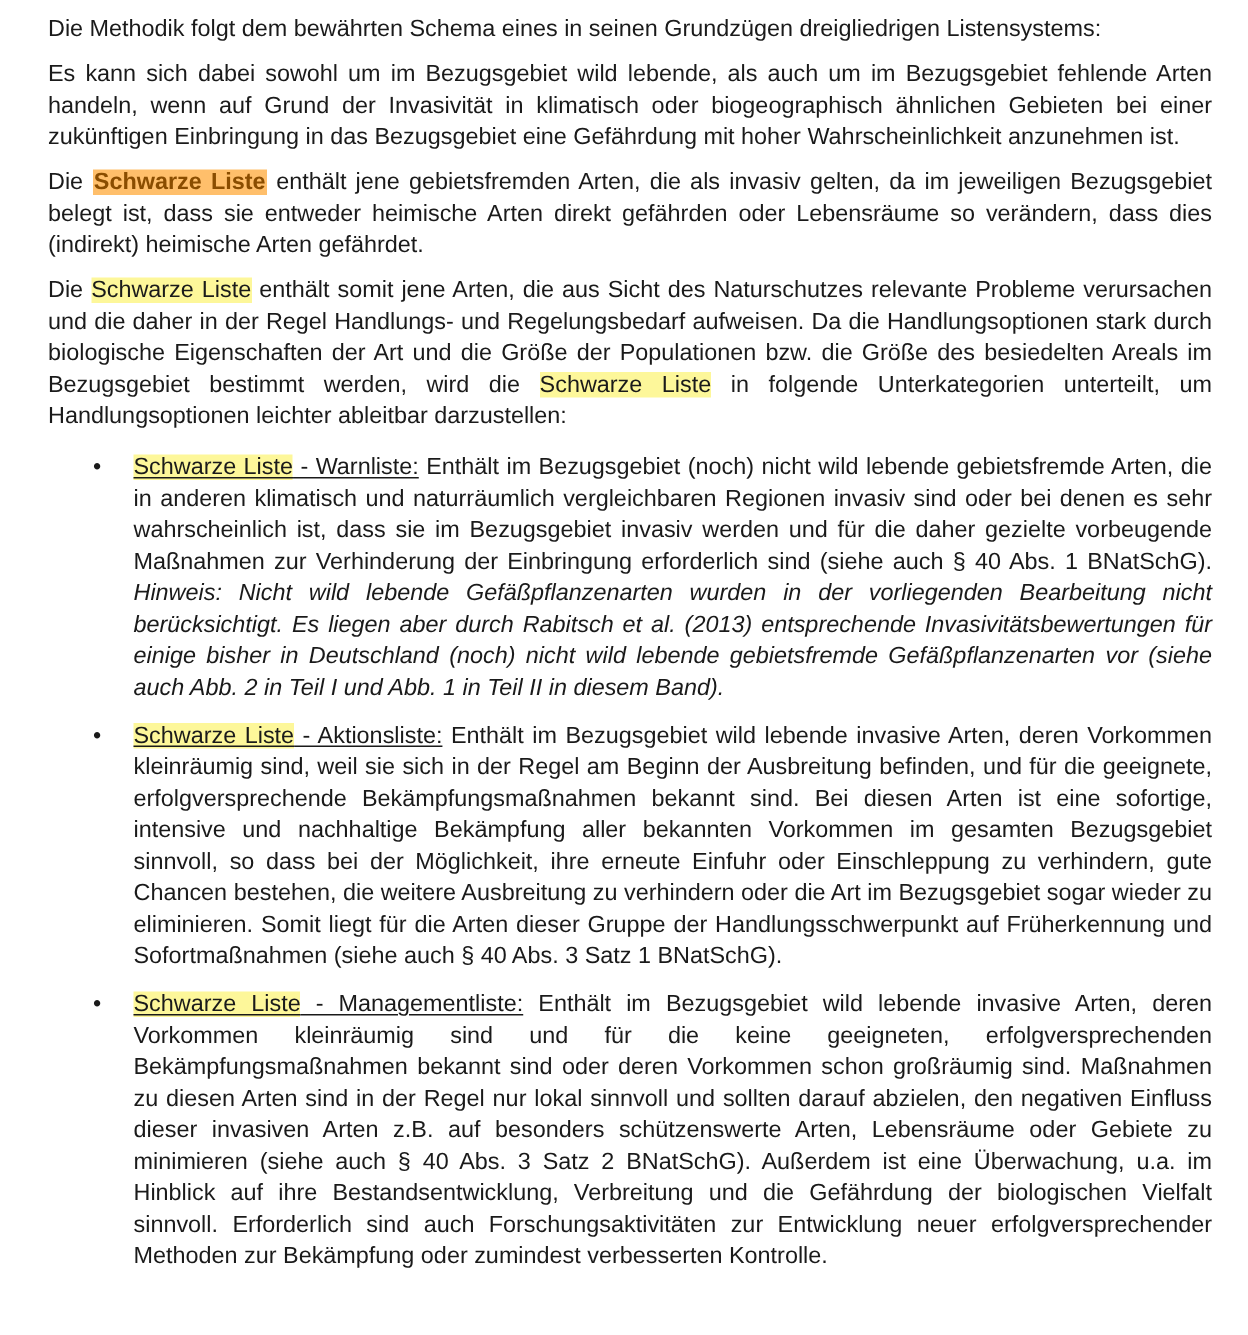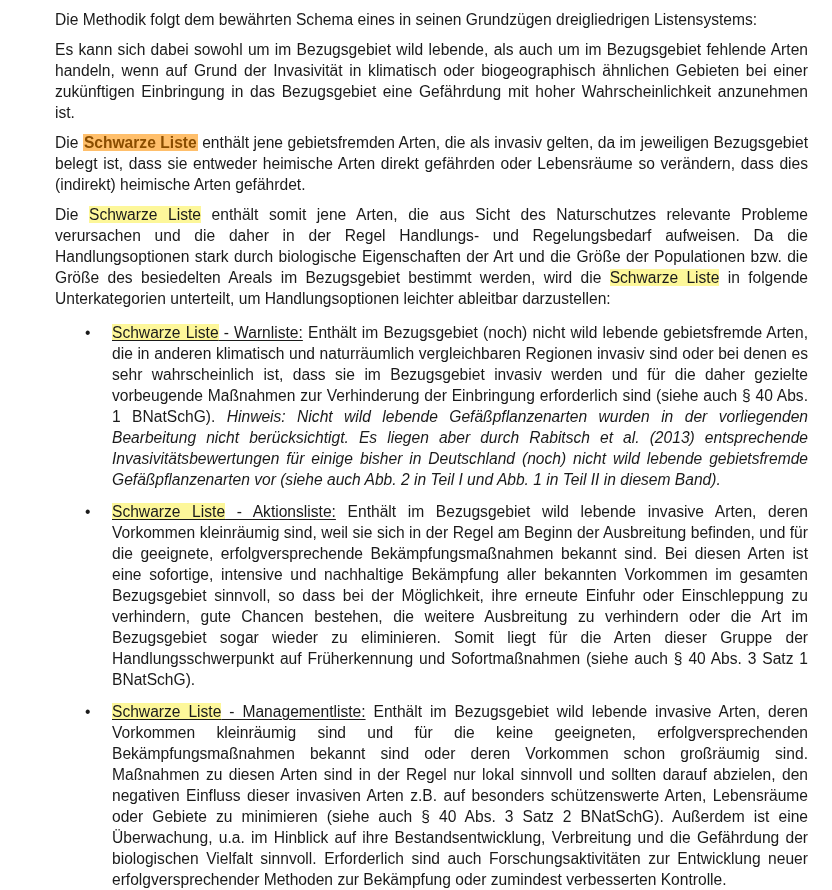--- a/index.html
+++ b/index.html
@@ -10,21 +10,21 @@
     body {
       width: 832px;
       height: 890px;
       overflow: hidden;
       font-family: "Liberation Sans", sans-serif;
       font-size: 15.6px;
       color: #1a1a1a;
     }
     .page {
       position: relative;
-      padding: 9px 24px 0 55px;
+      padding: 9px 24px 0 32px;
     }
     p {
       margin: 0;
       text-align: justify;
       line-height: 21px;
     }
     .para { margin-bottom: 9px; }
     .hl-orange {
       background: #ffbf6b;
       color: #8a4d00;

